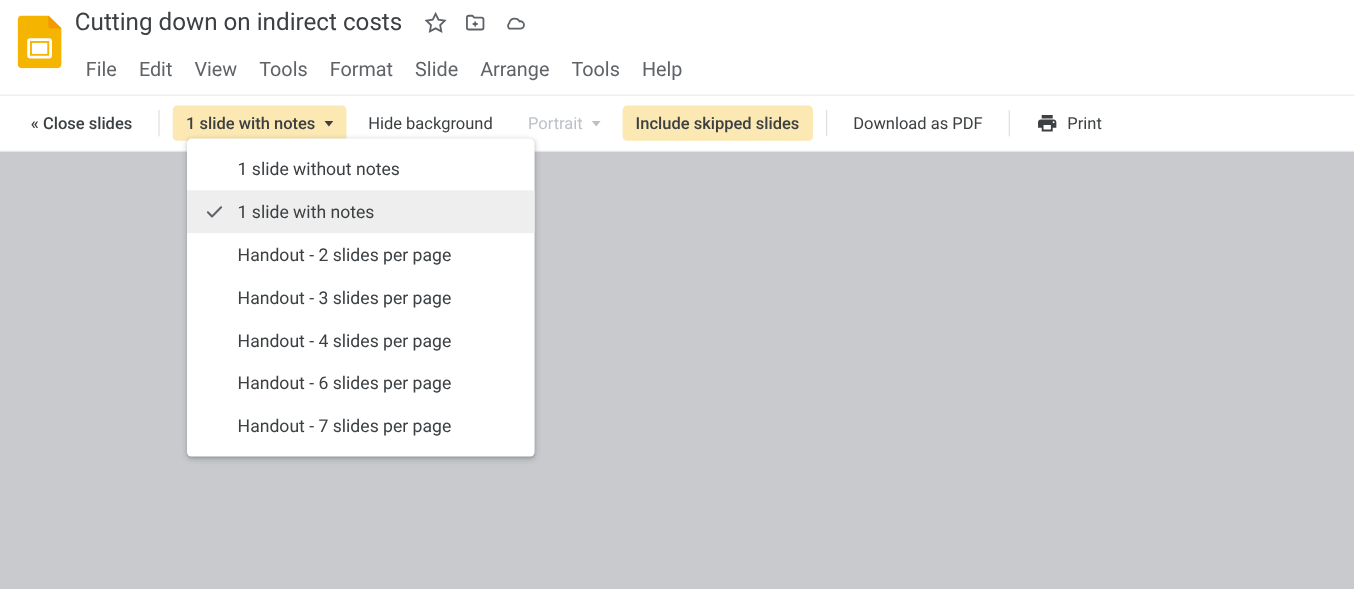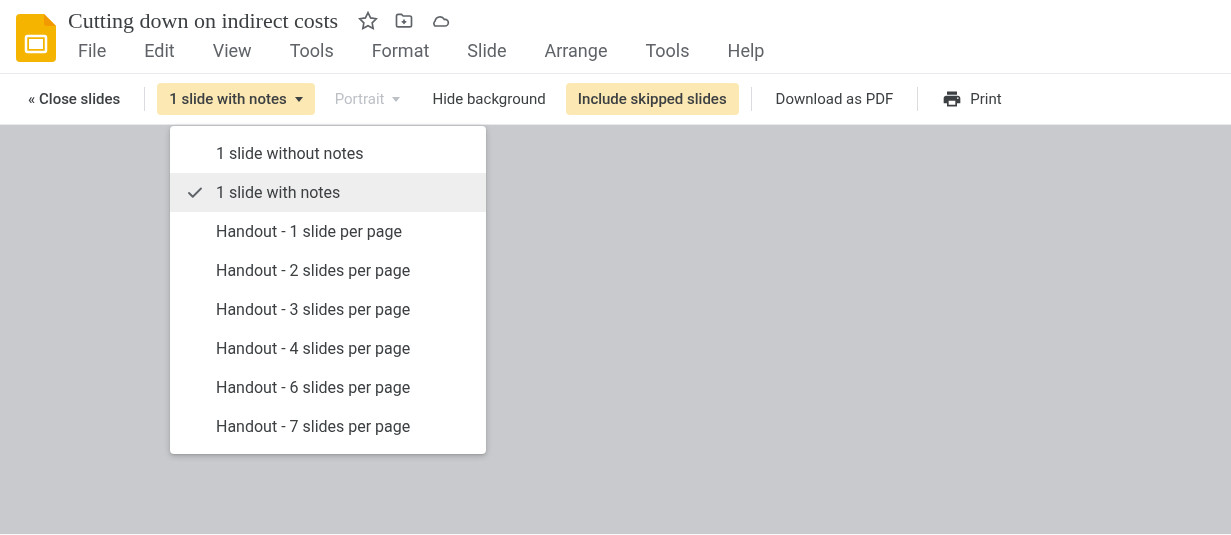--- a/index.html
+++ b/index.html
@@ -27,22 +27,21 @@
       flex-shrink: 0;
       margin-top: 6px;
     }
     .header-content {
       flex: 1;
     }
     .title-row {
       display: flex;
       align-items: center;
       gap: 12px;
-      margin-bottom: 2px;
-      font-family: Liberation Serif, serif;
+      margin-bottom: 16px;
     }
     .doc-title {
       font-size: 22px;
       color: #3c4043;
       font-weight: 400;
     }
     .title-icons {
       display: flex;
       align-items: center;
       gap: 16px;
@@ -53,21 +52,21 @@
       height: 20px;
       color: #5f6368;
       cursor: pointer;
       display: flex;
       align-items: center;
       justify-content: center;
     }
     .menu-row {
       display: flex;
       align-items: center;
-      gap: 18px;
+      gap: 0;
       padding-bottom: 8px;
     }
     .menu-item {
       font-size: 18px;
       color: #5f6368;
       padding: 4px 10px;
       cursor: pointer;
       border-radius: 4px;
     }
     .toolbar {
@@ -200,25 +199,25 @@
   </div>
 </div>
 
 <div class="toolbar">
   <span class="toolbar-item btn-close">« Close slides</span>
   <div class="divider"></div>
   <span class="toolbar-item btn-yellow">
     <span>1 slide with notes</span>
     <span class="dropdown-arrow"></span>
   </span>
+  <span class="toolbar-item">Hide background</span>
   <span class="toolbar-item disabled">
     <span>Portrait</span>
     <span class="dropdown-arrow"></span>
   </span>
-  <span class="toolbar-item">Hide background</span>
   <span class="toolbar-item btn-yellow">Include skipped slides</span>
   <div class="divider"></div>
   <span class="toolbar-item">Download as PDF</span>
   <div class="divider"></div>
   <span class="toolbar-item">
     <span class="icon">
       <svg width="20" height="20" viewBox="0 0 24 24" fill="#3c4043">
           <path d="M19 8H5c-1.66 0-3 1.34-3 3v6h4v4h12v-4h4v-6c0-1.66-1.34-3-3-3zm-3 11H8v-5h8v5zm3-7c-.55 0-1-.45-1-1s.45-1 1-1 1 .45 1 1-.45 1-1 1zm-1-9H6v4h12V3z"></path>
         </svg>
     </span>
@@ -236,24 +235,20 @@
     <div class="dropdown-option selected">
       <span class="check-col">
         <svg width="18" height="18" viewBox="0 0 24 24" fill="none" stroke="#5f6368" stroke-width="2.5" stroke-linecap="round" stroke-linejoin="round">
           <polyline points="20 6 9 17 4 12"></polyline>
         </svg>
       </span>
       <span>1 slide with notes</span>
     </div>
     <div class="dropdown-option">
       <span class="check-col"></span>
-      <span>Handout - 1 slide per page</span>
-    </div>
-    <div class="dropdown-option">
-      <span class="check-col"></span>
       <span>Handout - 2 slides per page</span>
     </div>
     <div class="dropdown-option">
       <span class="check-col"></span>
       <span>Handout - 3 slides per page</span>
     </div>
     <div class="dropdown-option">
       <span class="check-col"></span>
       <span>Handout - 4 slides per page</span>
     </div>

